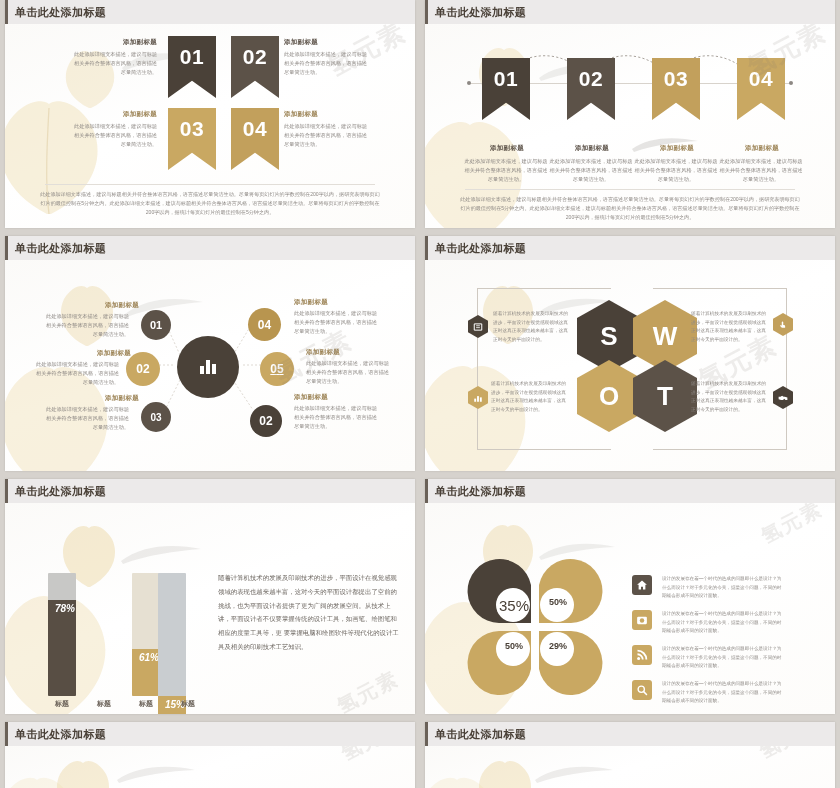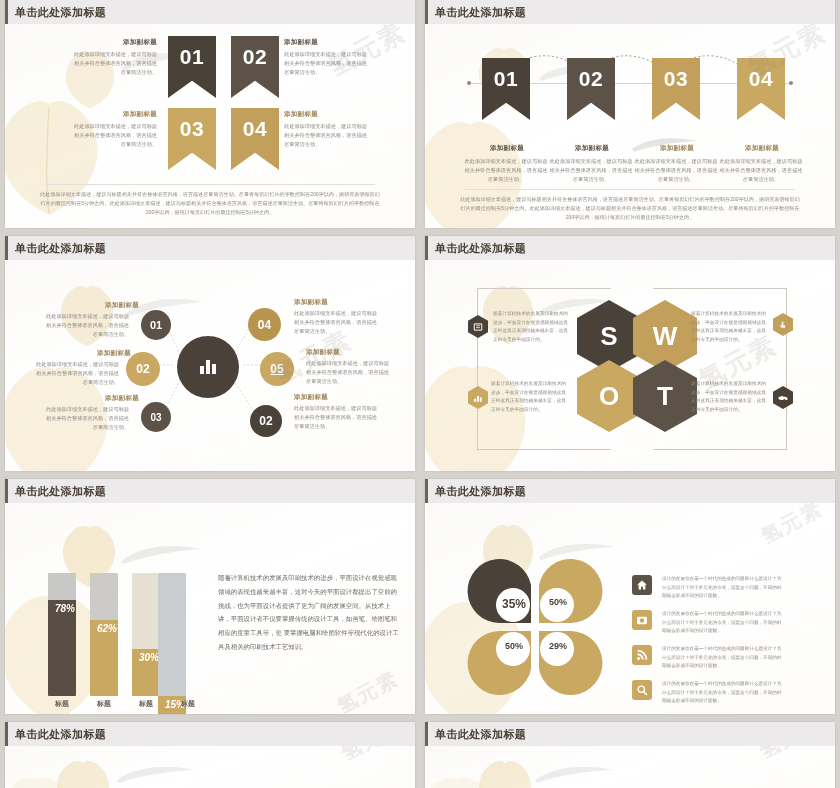--- a/index.html
+++ b/index.html
@@ -413,28 +413,23 @@
         <svg width="84" height="26" viewBox="0 0 84 26">
           <path d="M2 20 C22 4 54 2 82 8 C56 10 28 14 4 23 Z" fill="#b9b6b2" opacity=".5"></path>
         </svg>
       </div>
 
       <div class="barwrap" style="left:43px;top:70px;height:123px;background:#c8c8c6;">
         <div class="barfill" style="height:78%;background:#584e44;">
           <b>78%</b>
         </div>
       </div>
-      <div class="barwrap" style="left:85px;top:70px;height:123px;background:#cccbc8;">
-        <div class="barfill" style="height:62%;background:#c9a862;">
-          <b>62%</b>
-        </div>
-      </div>
       <div class="barwrap" style="left:127px;top:70px;height:123px;background:#e6e0d2;">
         <div class="barfill" style="height:38%;background:#c9a862;">
-          <b>30%</b>
+          <b>61%</b>
         </div>
       </div>
       <div class="barwrap" style="left:153px;top:70px;height:145px;background:#c9cdd0;">
         <div class="barfill" style="height:15%;background:#c9a862;">
           <b>15%</b>
         </div>
       </div>
 
       <div class="barlbl" style="left:43px;top:196px;">标题</div>
       <div class="barlbl" style="left:85px;top:196px;">标题</div>
@@ -471,21 +466,21 @@
 
         <path d="M66 66 L66 28 A32 32 0 1 0 34 66 Z" fill="#4a4138"></path>
         <path d="M74 66 L74 28 A32 32 0 1 1 106 66 Z" fill="#c9a862"></path>
         <path d="M66 74 L66 112 A32 32 0 1 1 34 74 Z" fill="#c9a862"></path>
         <path d="M74 74 L74 112 A32 32 0 1 0 106 74 Z" fill="#c9a862"></path>
         <circle cx="48" cy="48" r="17" fill="#ffffff"></circle>
         <circle cx="92" cy="48" r="17" fill="#ffffff"></circle>
         <circle cx="48" cy="92" r="17" fill="#ffffff"></circle>
         <circle cx="92" cy="92" r="17" fill="#ffffff"></circle>
       </svg>
-      <div style="position:absolute;left:72px;top:94px;width:34px;text-align:center;font-size:12px;font-weight:bold;color:#4a4138;">35%</div>
+      <div style="position:absolute;left:72px;top:94px;width:34px;text-align:center;font-size:15px;font-weight:normal;color:#4a4138;">35%</div>
       <div style="position:absolute;left:116px;top:94px;width:34px;text-align:center;font-size:9px;font-weight:bold;color:#4a4138;">50%</div>
       <div style="position:absolute;left:72px;top:138px;width:34px;text-align:center;font-size:9px;font-weight:bold;color:#4a4138;">50%</div>
       <div style="position:absolute;left:116px;top:138px;width:34px;text-align:center;font-size:9px;font-weight:bold;color:#4a4138;">29%</div>
 
       <div class="ico-sq" style="left:207px;top:72px;background:#5c5248;">
         <svg viewBox="0 0 16 16">
             <path d="M8 2L1.5 7.5h2V14h3.2v-3.6h2.6V14h3.2V7.5h2z" fill="#fff"></path>
           </svg>
       </div>
       <div class="ico-txt" style="left:237px;top:72px;">设计的发展存在着一个时代的造成的问题即什么是设计？为什么而设计？对于多元化的今天，掂量这个问题，不同的时期能会形成不同的设计面貌。</div>

